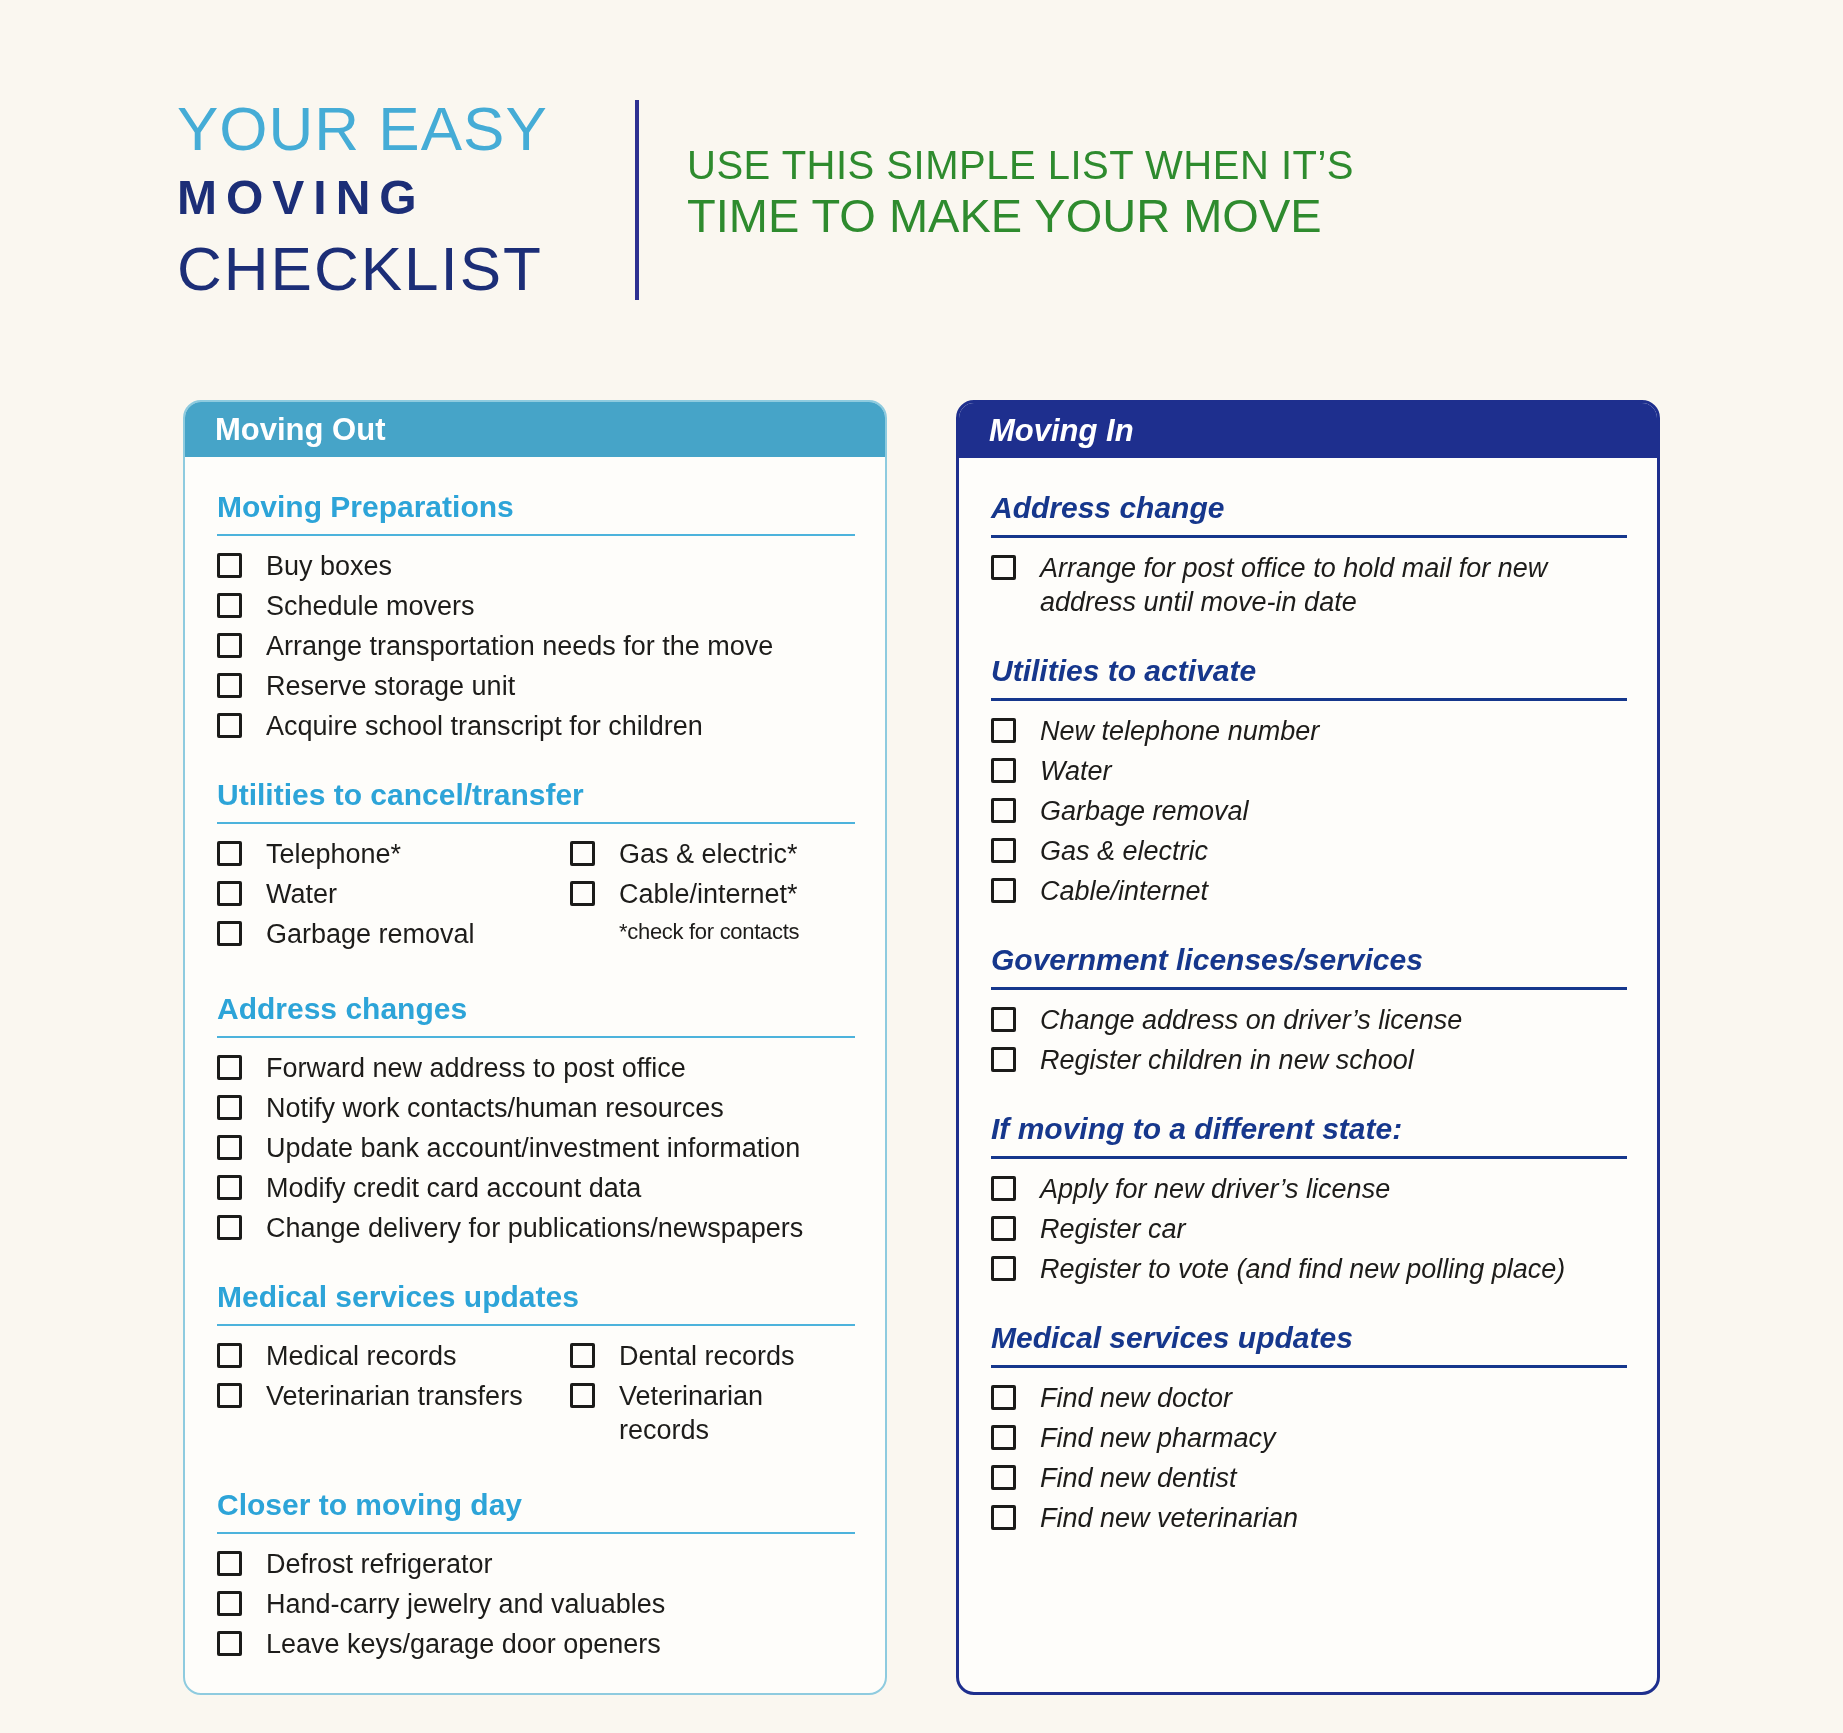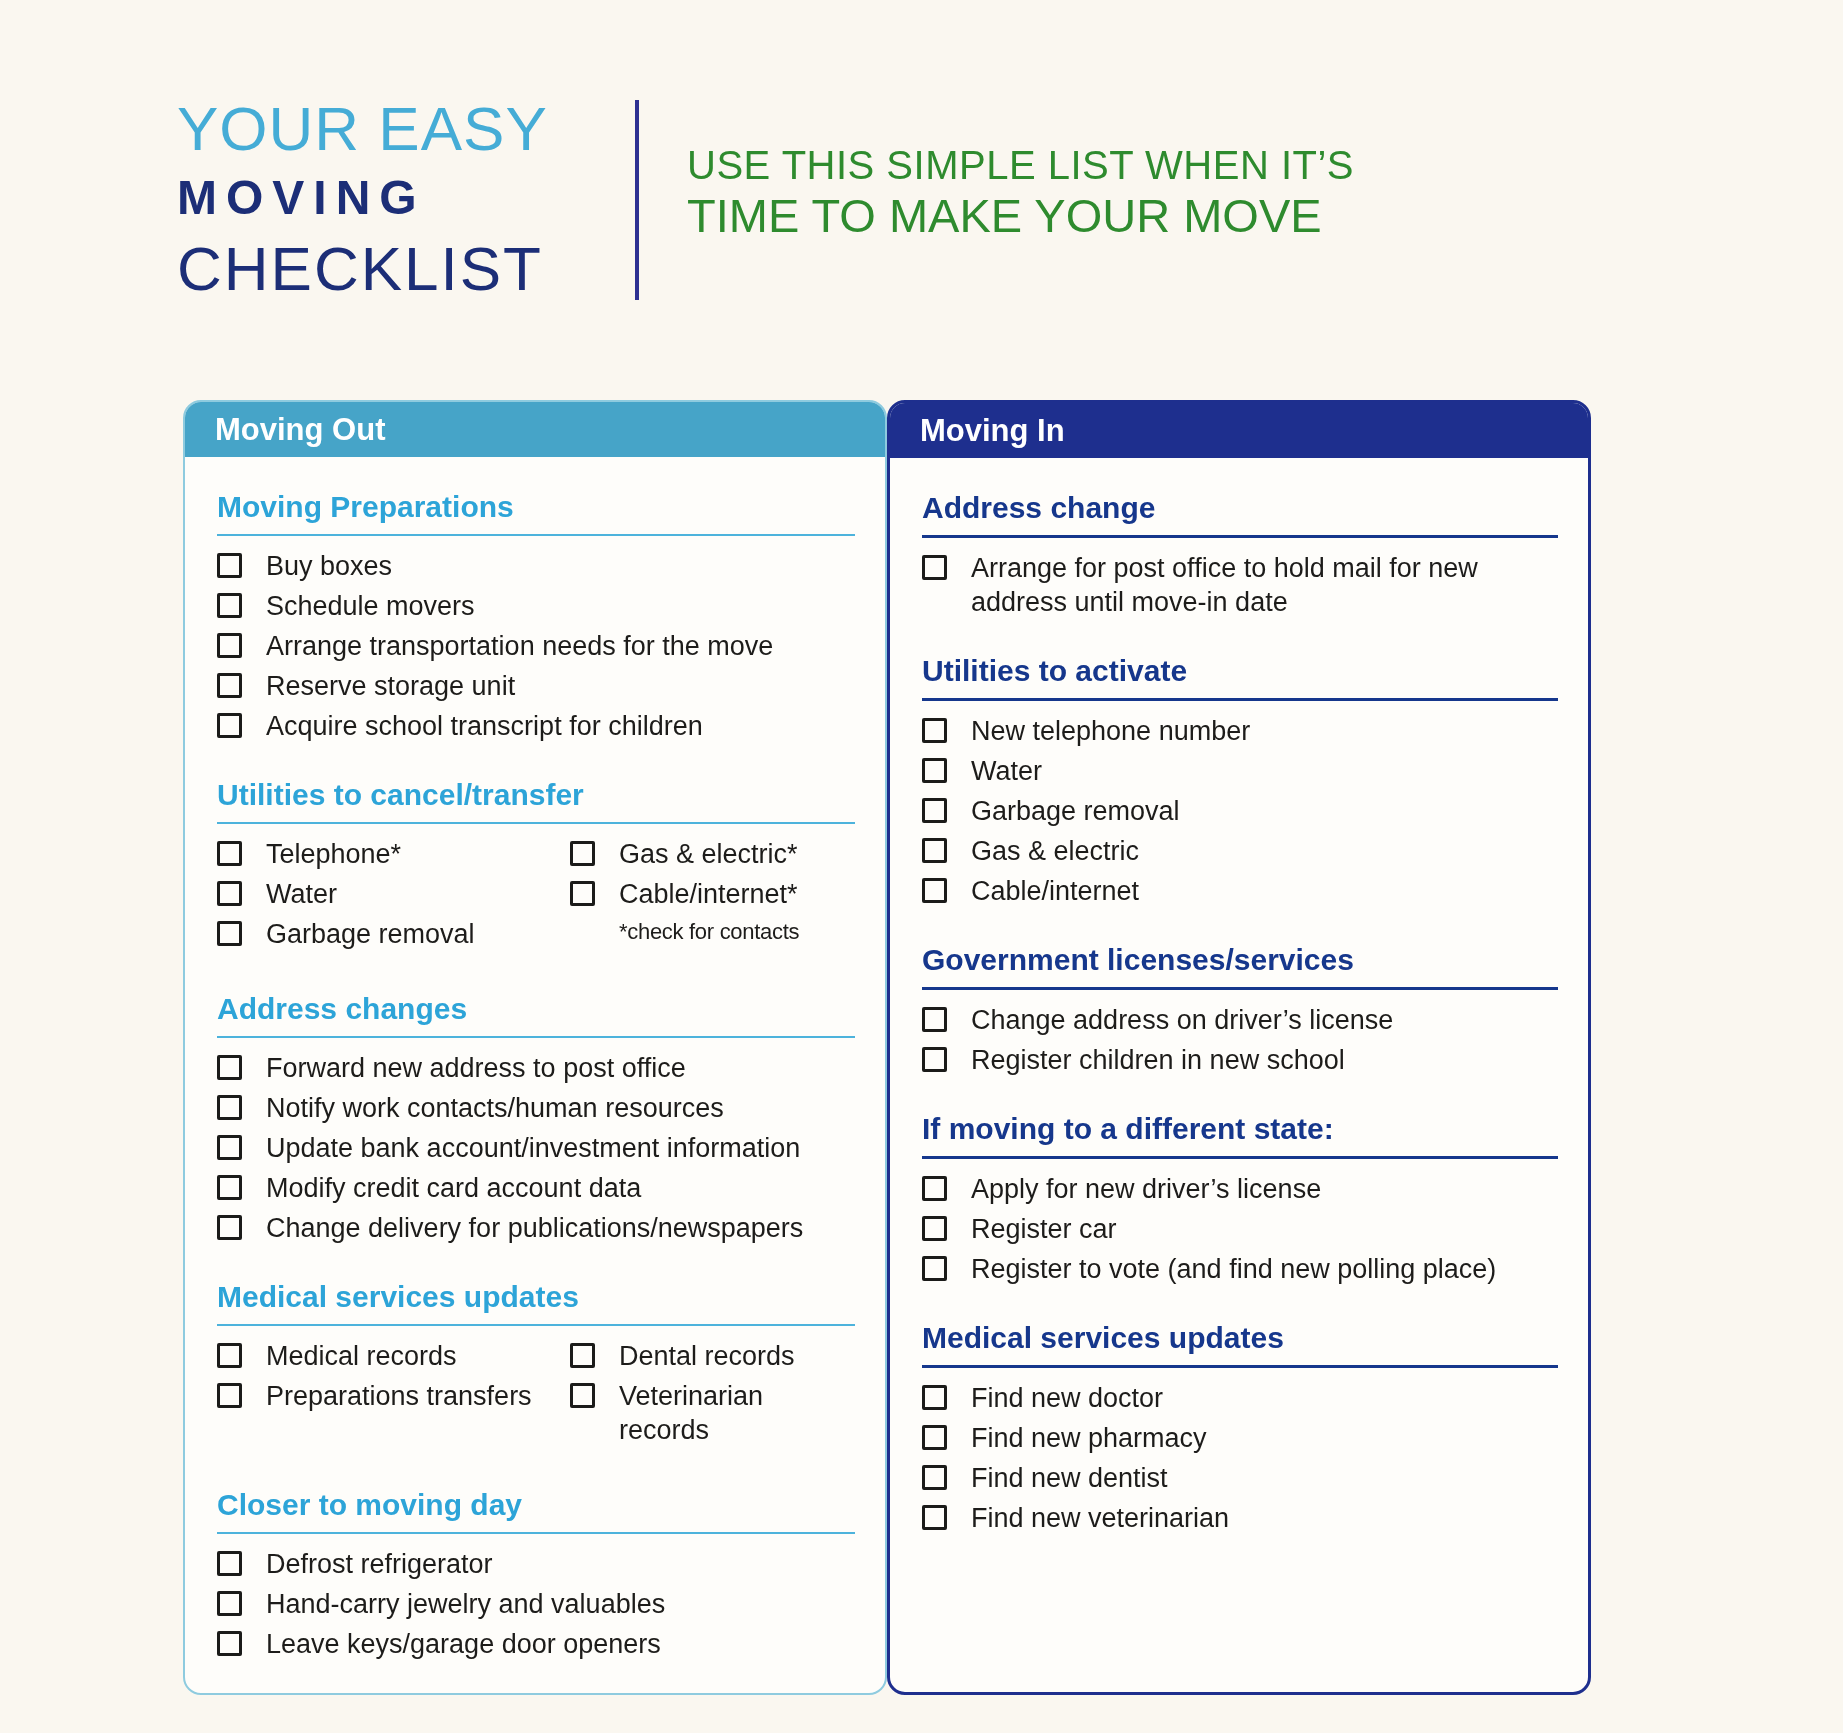--- a/index.html
+++ b/index.html
@@ -23,21 +23,21 @@
   .tagline-l1 { font-size:40px; line-height:50px; color:var(--green,#2e8b2e); letter-spacing:0.5px; }
   .tagline-l2 { font-size:47px; line-height:52px; color:var(--green,#2e8b2e); }
 
   
   .panel {
     position:absolute; top:400px; height:1295px; width:704px;
     background:var(--panel_bg,#fefdfa);
     border-radius:18px; overflow:hidden;
   }
   .panel-out { left:183px; border:2px solid var(--out_border,#8ecbdf); }
-  .panel-in  { left:887px; border:3px solid var(--in_bar,#1e2f8e); }
+  .panel-in  { left:956px; border:3px solid var(--in_bar,#1e2f8e);font-style:italic; }
   .panel-bar { height:55px; width:100%; }
   .panel-out .panel-bar { background:var(--out_bar,#46a4c8); }
   .panel-in  .panel-bar { background:var(--in_bar,#1e2f8e); }
   .panel-bar span {
     display:block; line-height:55px; padding-left:30px;
     color:var(--bar_text,#ffffff); font-size:31px; font-weight:700;
   }
   .panel-body { padding:32px 30px 0 32px; }
 
   .section + .section { margin-top:34px; }
@@ -161,21 +161,21 @@
         <div class="section">
           <div class="sec-heading">Medical services updates</div>
           <div class="cols">
             <div class="col">
               <div class="row">
                 <span class="cb"></span>
                 <span class="label">Medical records</span>
               </div>
               <div class="row">
                 <span class="cb"></span>
-                <span class="label">Preparations transfers</span>
+                <span class="label">Veterinarian transfers</span>
               </div>
             </div>
             <div class="col">
               <div class="row">
                 <span class="cb"></span>
                 <span class="label">Dental records</span>
               </div>
               <div class="row">
                 <span class="cb"></span>
                 <span class="label">Veterinarian records</span>

